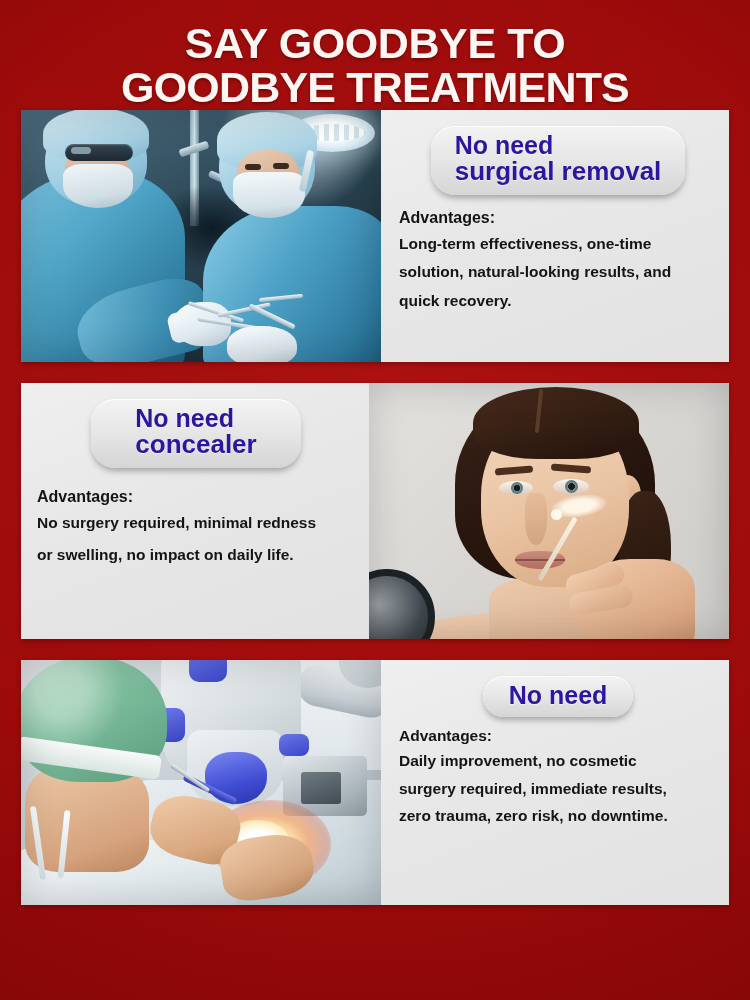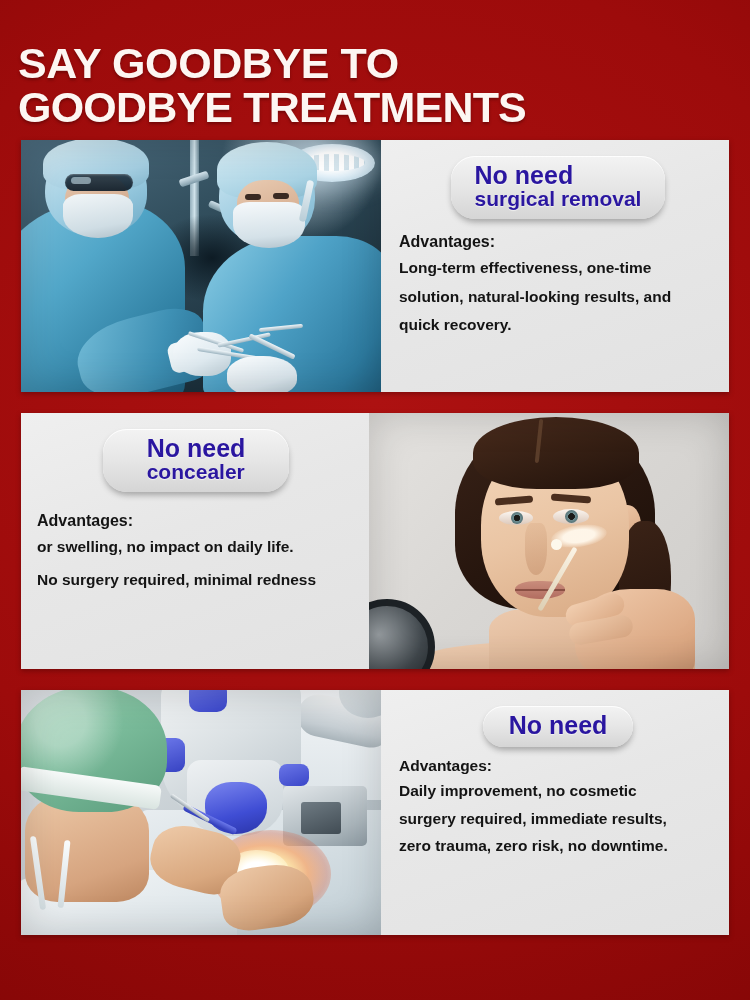--- a/index.html
+++ b/index.html
@@ -12,23 +12,22 @@
 
   body {
     background:#9d0b0b;
     background-image:
       radial-gradient(ellipse 120% 80% at 50% 40%, #ad1111 0%, #9d0b0b 55%, #7e0505 100%);
     position:relative;
   }
 
   
   .header {
-    padding:22px 18px 10px 18px;
-    text-align:left;
-    margin-top:20px;
+    padding:22px 18px 0 18px;
+    text-align:center;
   }
   .header-line {
     display:block;
     color:#fdf6f2;
     font-weight:bold;
     font-size:43px;
     line-height:1.02;
     letter-spacing:-0.4px;
     text-shadow:0 2px 3px rgba(60,0,0,.45);
     white-space:nowrap;
@@ -83,21 +82,21 @@
   }
   .badge-l1, .badge-l2 {
     display:block;
     color:#2a16a0;
     font-weight:bold;
     line-height:1.06;
     white-space:nowrap;
     text-shadow:0 1px 1px rgba(255,255,255,.6);
   }
   .badge-l1 { font-size:25px; }
-  .badge-l2 { font-size:21px; }
+  .badge-l2 { font-size:26px; }
 
   .panel.p2 .badge { padding:6px 44px 9px 44px; }
   .panel.p3 .badge { padding:6px 26px 9px 26px; }
 
   
   .adv-head {
     font-size:16px;
     font-weight:bold;
     color:#141414;
     margin-top:14px;
@@ -387,22 +386,22 @@
   <div class="panel p2">
 
     <div class="text-col">
       <div class="badge-wrap">
         <div class="badge">
           <span class="badge-l1">No need</span>
           <span class="badge-l2">concealer</span>
         </div>
       </div>
       <div class="adv-head">Advantages:</div>
+      <div class="adv-line">No surgery required, minimal redness</div>
       <div class="adv-line">or swelling, no impact on daily life.</div>
-      <div class="adv-line">No surgery required, minimal redness</div>
     </div>
 
     <div class="photo">
       <div class="bg2"></div>
       <div class="ph w-hairback"></div>
       <div class="ph w-shoulder"></div>
       <div class="ph w-neck"></div>
       <div class="ph w-ear"></div>
       <div class="ph w-ponytail"></div>
       <div class="ph w-face"></div>

